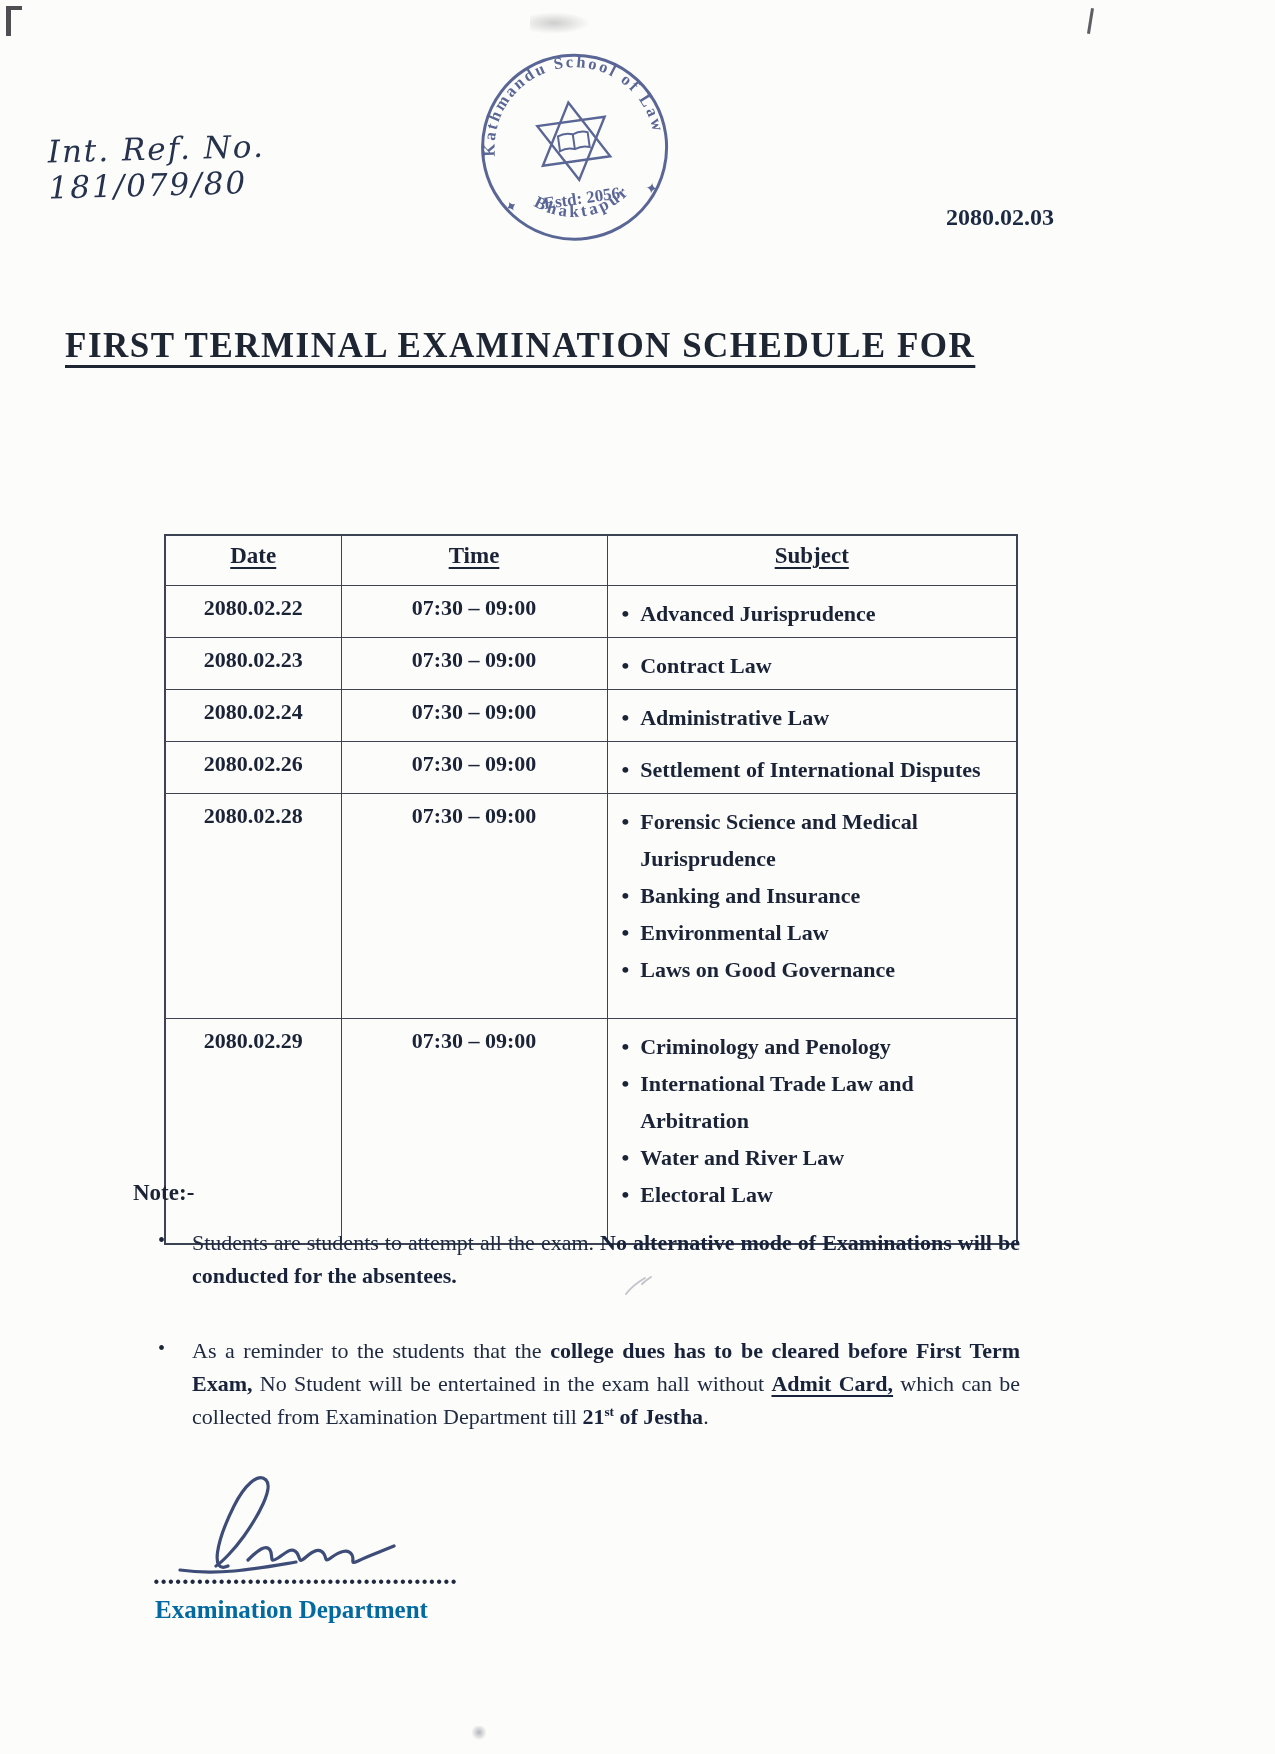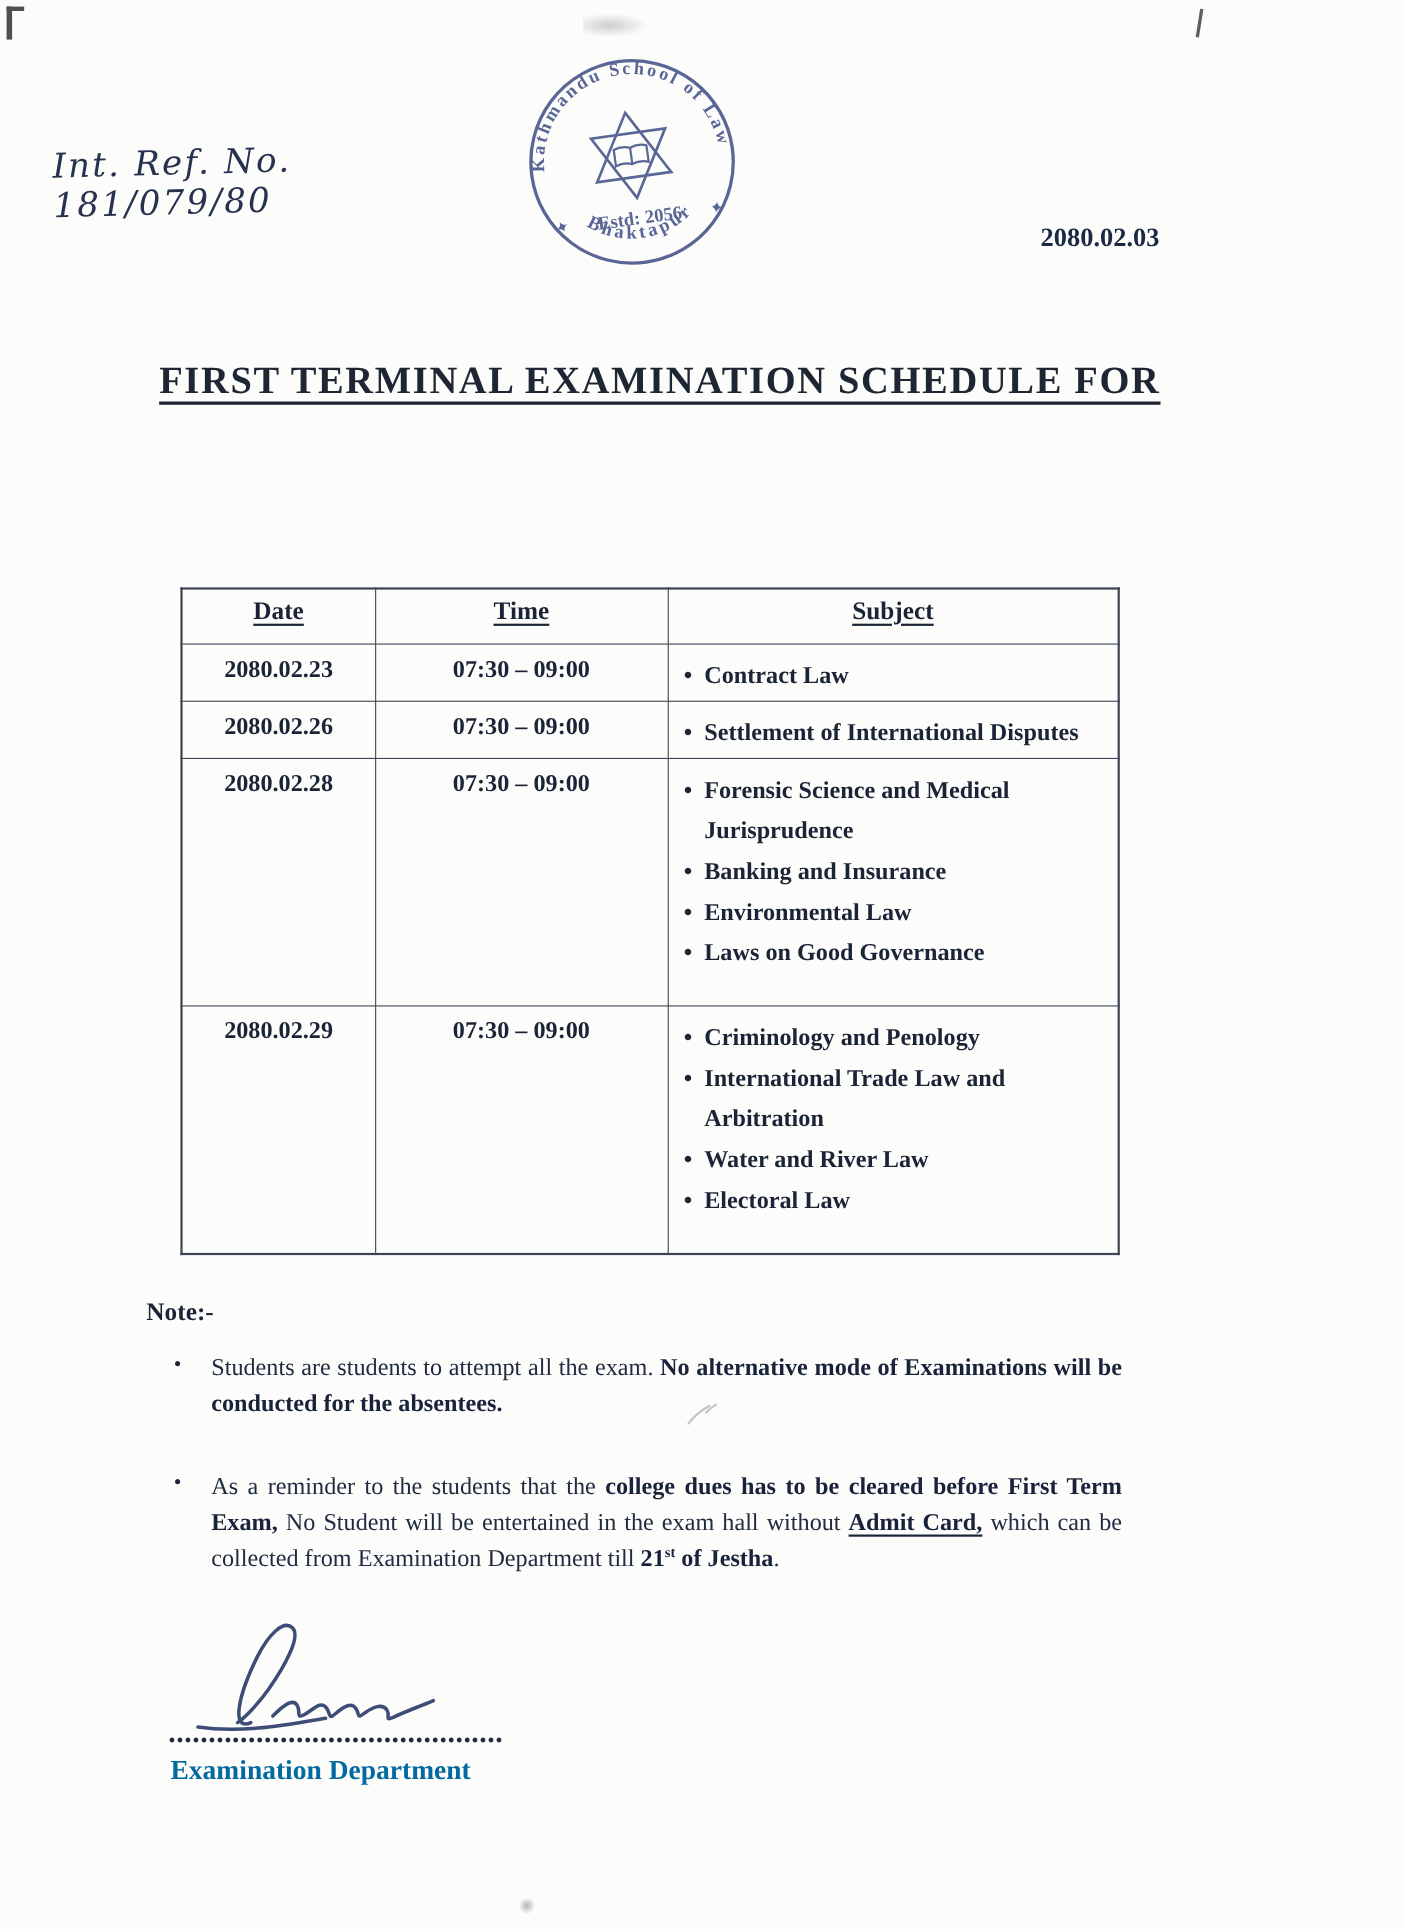--- a/index.html
+++ b/index.html
@@ -24,21 +24,21 @@
     position:absolute; left:48px; top:128px; width:420px;
     font-family:"DejaVu Serif",serif; font-style:italic;
     font-size:31px; letter-spacing:2px; color:#26324e;
     transform:rotate(-1.5deg);
   }
 
   .stamp { position:absolute; left:478px; top:52px; transform:rotate(-8deg); opacity:.92; }
 
   .docdate { position:absolute; left:946px; top:204px; font-size:24px; font-weight:bold; color:#1c2944; }
 
-  .titleblock { position:absolute; left:65px; top:326px; width:990px; text-align:right; }
+  .titleblock { position:absolute; left:65px; top:326px; width:990px; text-align:left; }
   .title {
     display:inline-block; font-size:35px; font-weight:bold; letter-spacing:1.5px; color:#1e2533;
     text-decoration:underline; text-decoration-thickness:2.5px; text-underline-offset:8px;
   }
   .subtitle { margin-top:28px; }
   .subtitle-inner {
     display:inline-block; font-size:38px; font-weight:bold; letter-spacing:1px; color:#1e2533;
     text-decoration:underline; text-decoration-thickness:2.5px; text-underline-offset:9px;
   }
   .subtitle-inner sup { font-size:58%; vertical-align:super; }
@@ -130,26 +130,46 @@
       </colgroup>
     <thead>
         <tr id="sched-head">
           <th><span>Date</span></th>
           <th><span>Time</span></th>
           <th><span>Subject</span></th>
         </tr>
       </thead>
     <tbody id="sched-body">
         <tr class="row-s">
+          <td class="c-date">2080.02.22</td>
+          <td class="c-time">07:30 – 09:00</td>
+          <td class="c-subj">
+            <div class="subject-line">
+              <span class="bullet">•</span>
+              <span class="stext">Advanced Jurisprudence</span>
+            </div>
+          </td>
+        </tr>
+        <tr class="row-s">
           <td class="c-date">2080.02.23</td>
           <td class="c-time">07:30 – 09:00</td>
           <td class="c-subj">
             <div class="subject-line">
               <span class="bullet">•</span>
               <span class="stext">Contract Law</span>
+            </div>
+          </td>
+        </tr>
+        <tr class="row-s">
+          <td class="c-date">2080.02.24</td>
+          <td class="c-time">07:30 – 09:00</td>
+          <td class="c-subj">
+            <div class="subject-line">
+              <span class="bullet">•</span>
+              <span class="stext">Administrative Law</span>
             </div>
           </td>
         </tr>
         <tr class="row-s">
           <td class="c-date">2080.02.26</td>
           <td class="c-time">07:30 – 09:00</td>
           <td class="c-subj">
             <div class="subject-line">
               <span class="bullet">•</span>
               <span class="stext">Settlement of International Disputes</span>

